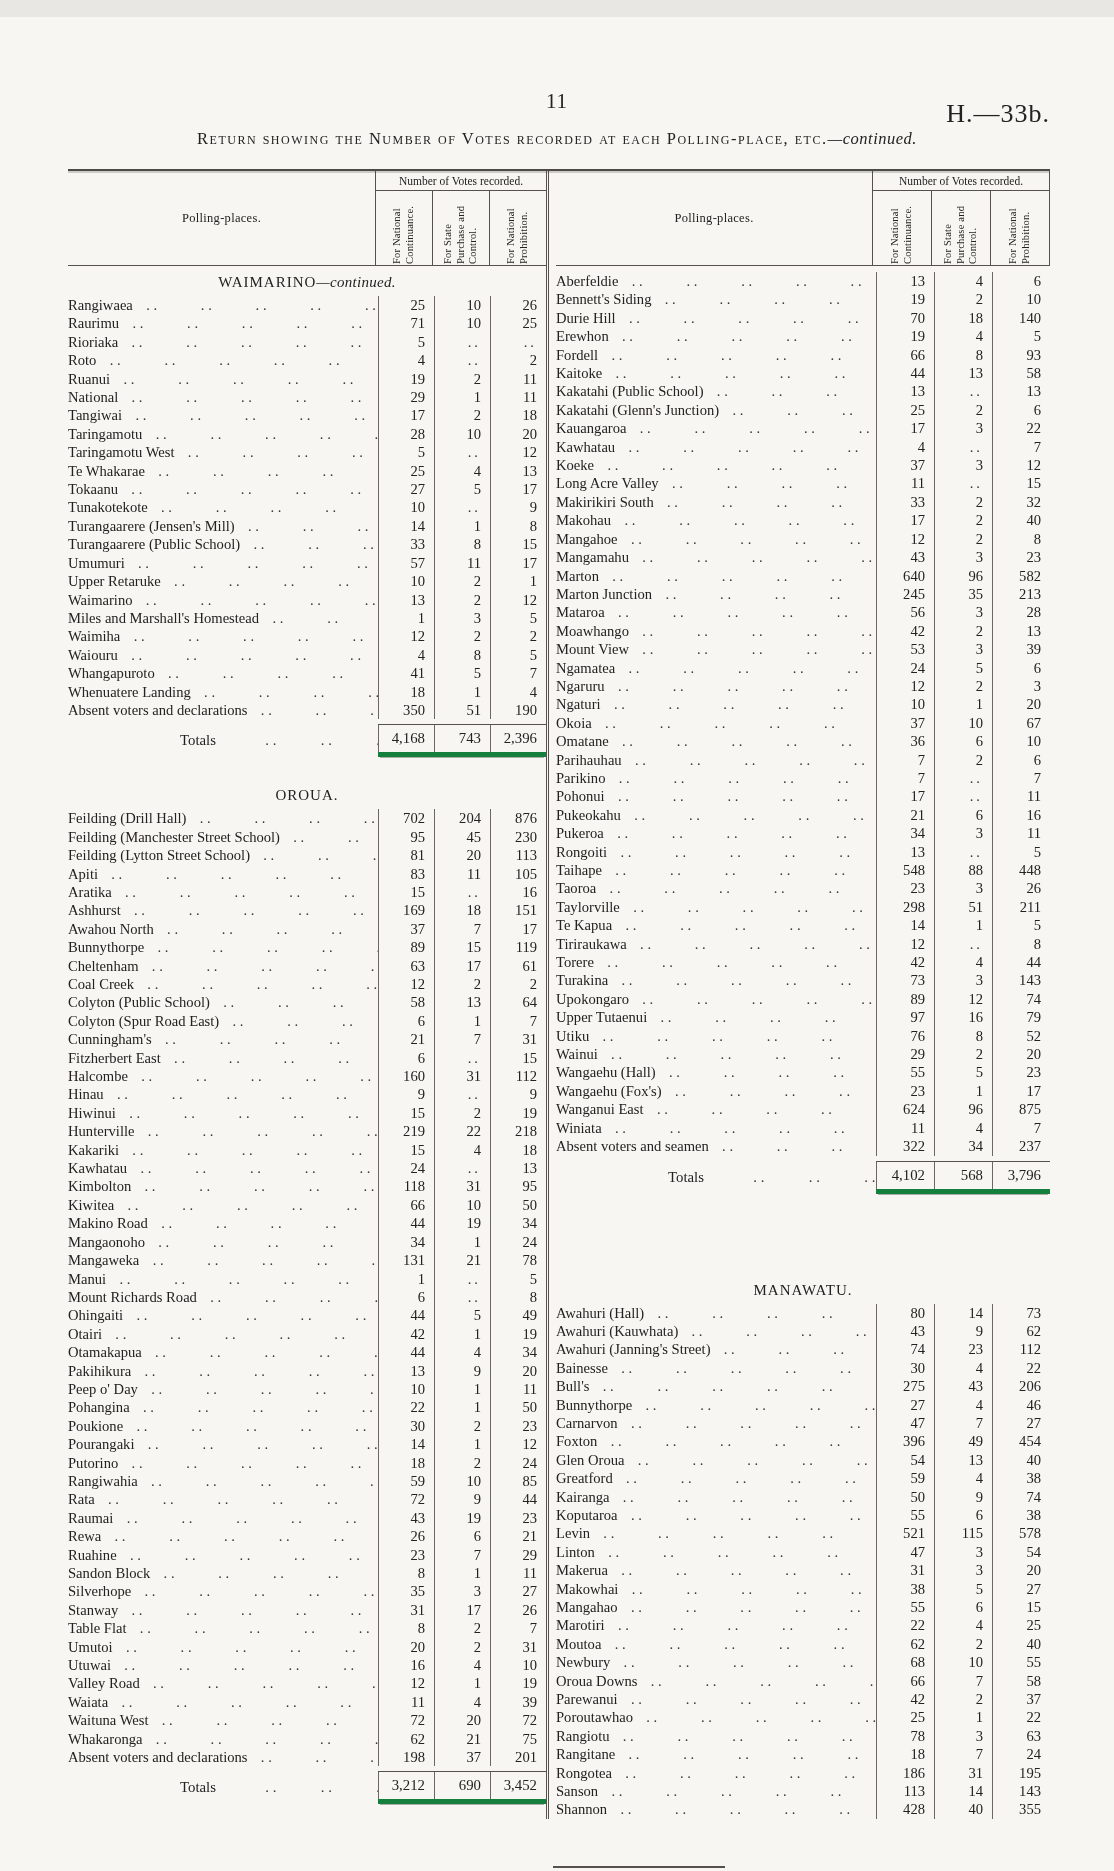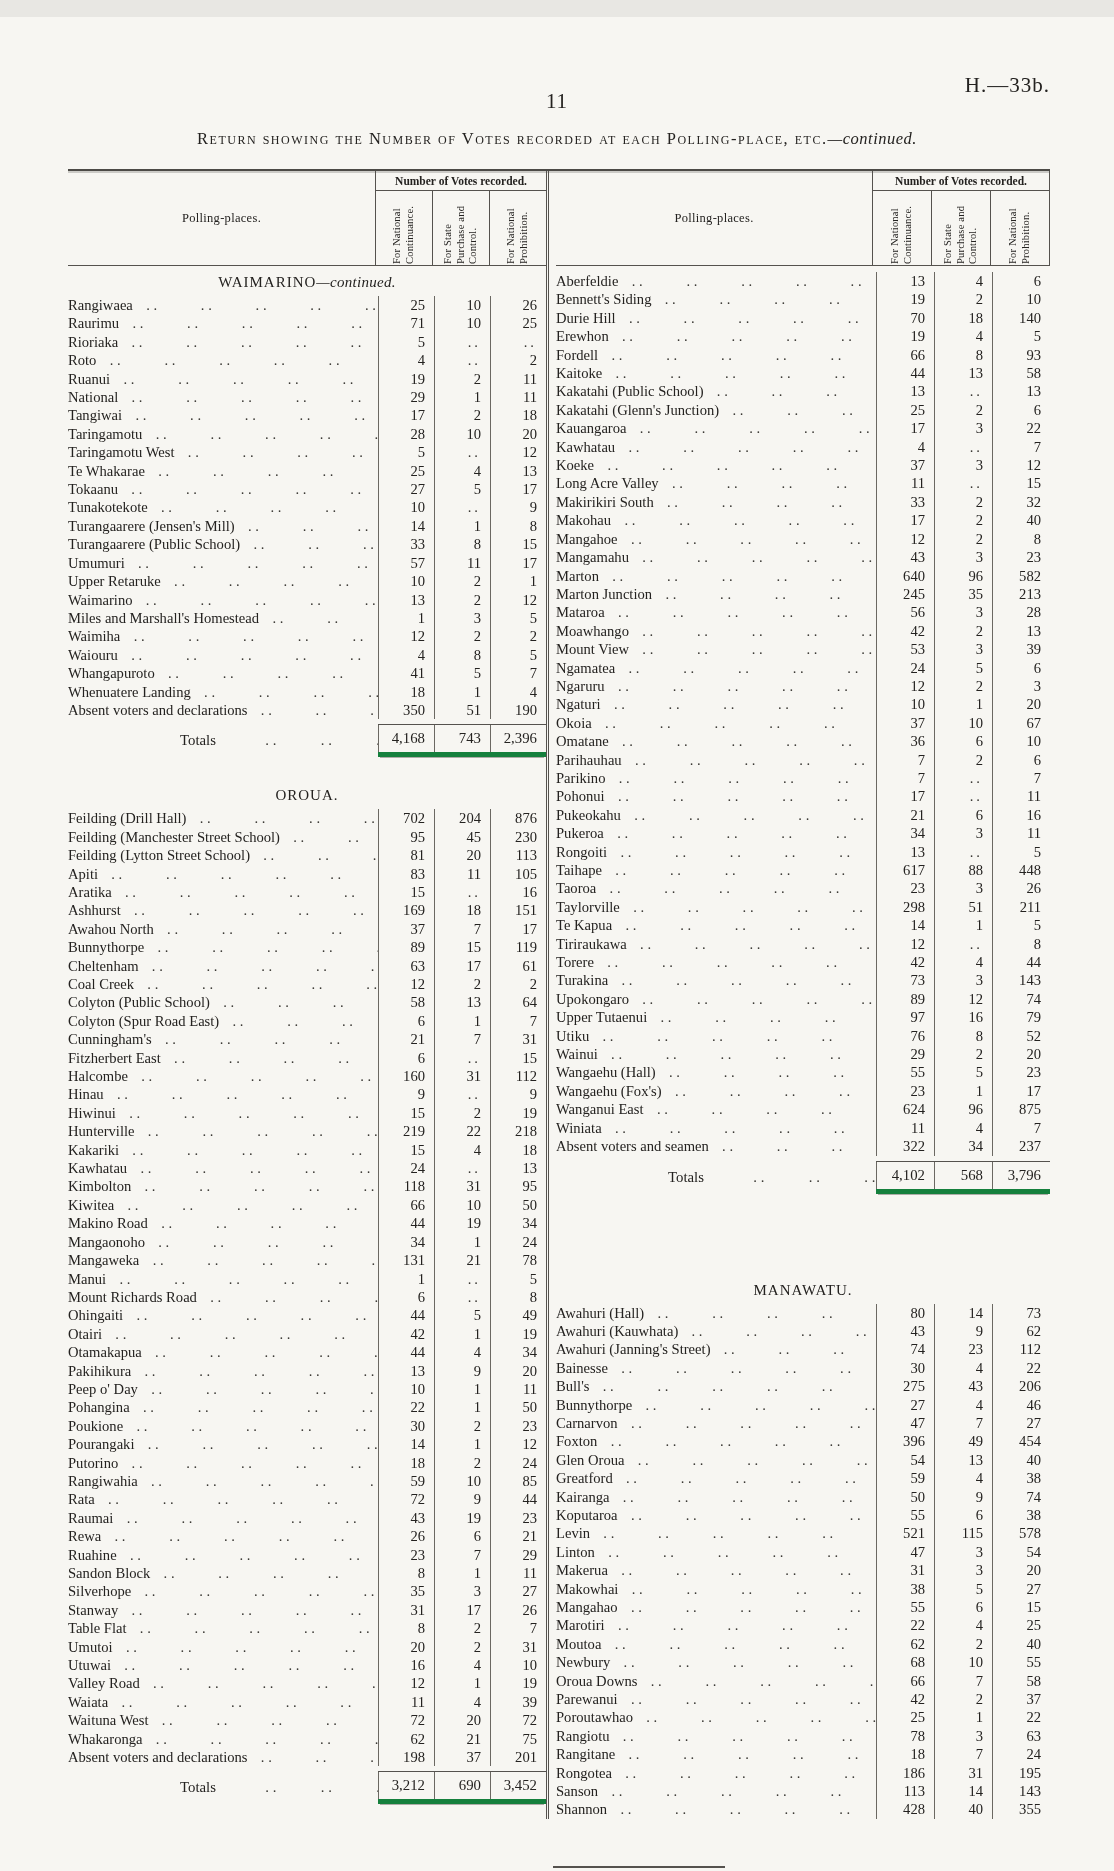--- a/index.html
+++ b/index.html
@@ -4,41 +4,41 @@
 <style>
   html,body { margin:0; padding:0; background:#e8e7e3; }
   .sheet {
     position:relative; width:1114px; height:1871px; margin:17px auto;
     background:#f7f6f2; color:#242220;
     font-family:"Liberation Serif", "DejaVu Serif", serif;
     overflow:hidden;
   }
   .pagenum { position:absolute; top:72px; left:0; width:100%; text-align:center;
     font-size:21px; letter-spacing:1px; }
-  .docref { position:absolute; top:56px; right:64px; font-size:21px; letter-spacing:1px; }
+  .docref { position:absolute; top:82px; right:64px; font-size:26px; letter-spacing:1px; }
   .doctitle { position:absolute; top:112px; left:0; width:100%; text-align:center;
     font-size:16.5px; font-variant:small-caps; letter-spacing:1.5px; }
   .doctitle .cont { font-variant:normal; font-style:italic; letter-spacing:0.5px; }
 
   .content { position:absolute; left:68px; top:152px; width:982px; }
   .toprule { border-top:2px solid #4c4a46; box-shadow:0 2px 0 rgba(76,74,70,0.25); height:0; margin-bottom:0; }
 
   .tables { display:flex; align-items:flex-start; }
   .half { box-sizing:border-box; }
   .half-left  { width:478px; }
   .half-right { width:504px; border-left:3px double #55524e; padding-left:7px; }
 
   
   .thead { display:flex; align-items:stretch; border-bottom:1px solid #55524e; }
   .pphead { flex:1; display:flex; align-items:center; justify-content:center;
     font-size:12.5px; letter-spacing:0.3px; }
   .numwrap { display:flex; flex-direction:column; border-left:1px solid #55524e; }
   .half-right .numwrap { border-right:1px solid #55524e; }
   .votes-title { font-size:11.5px; text-align:center; padding:4px 2px 3px;
-    border-bottom:1px solid #55524e; white-space:nowrap;font-weight:bold; }
+    border-bottom:1px solid #55524e; white-space:nowrap; }
   .subheads { display:flex; height:74px; }
   .sub { width:56px; display:flex; align-items:center; justify-content:center; overflow:hidden; }
   .sub + .sub { border-left:1px solid #55524e; }
   .half-right .sub { width:58px; }
   .rot { writing-mode:vertical-rl; transform:rotate(180deg);
     font-size:10.5px; line-height:1.2; letter-spacing:0.2px; max-height:72px; text-align:left; }
 
   
   .section { margin-top:6px; }
   .half-left  .section + .section { margin-top:30px; }
@@ -1105,21 +1105,21 @@
               </div>
               <div class="num">13</div>
               <div class="num empty">..</div>
               <div class="num">5</div>
             </div>
             <div class="trow">
               <div class="namecell">
                 <span class="nm">Taihape</span>
                 <span class="lead"></span>
               </div>
-              <div class="num">617</div>
+              <div class="num">548</div>
               <div class="num">88</div>
               <div class="num">448</div>
             </div>
             <div class="trow">
               <div class="namecell">
                 <span class="nm">Taoroa</span>
                 <span class="lead"></span>
               </div>
               <div class="num">23</div>
               <div class="num">3</div>

